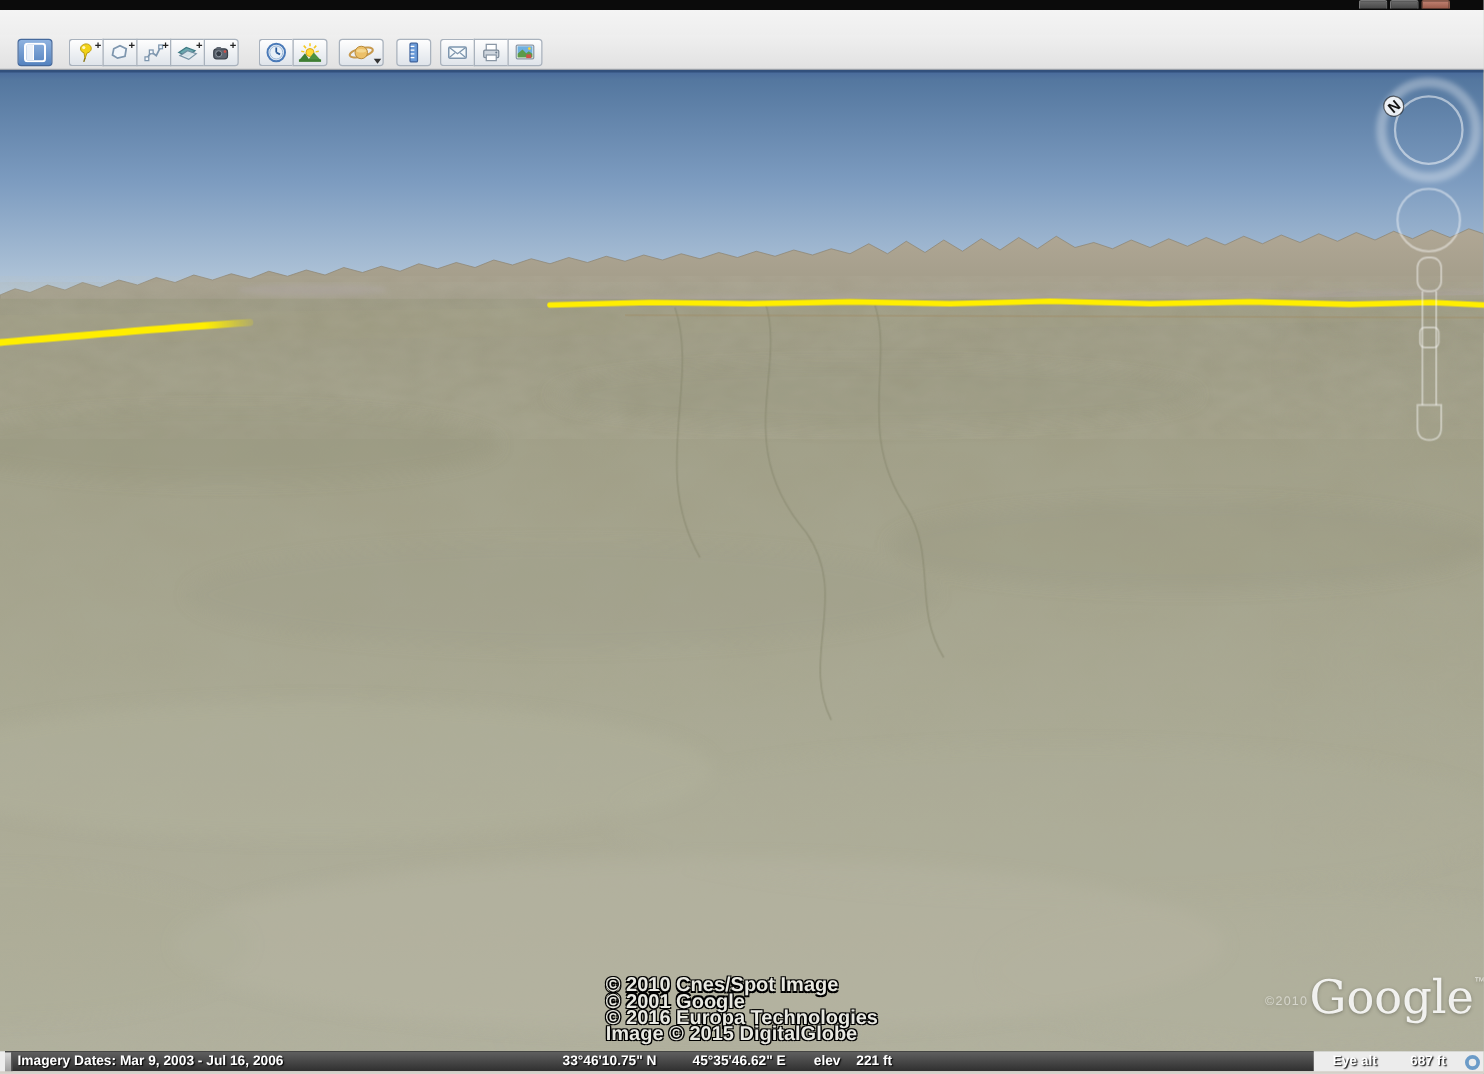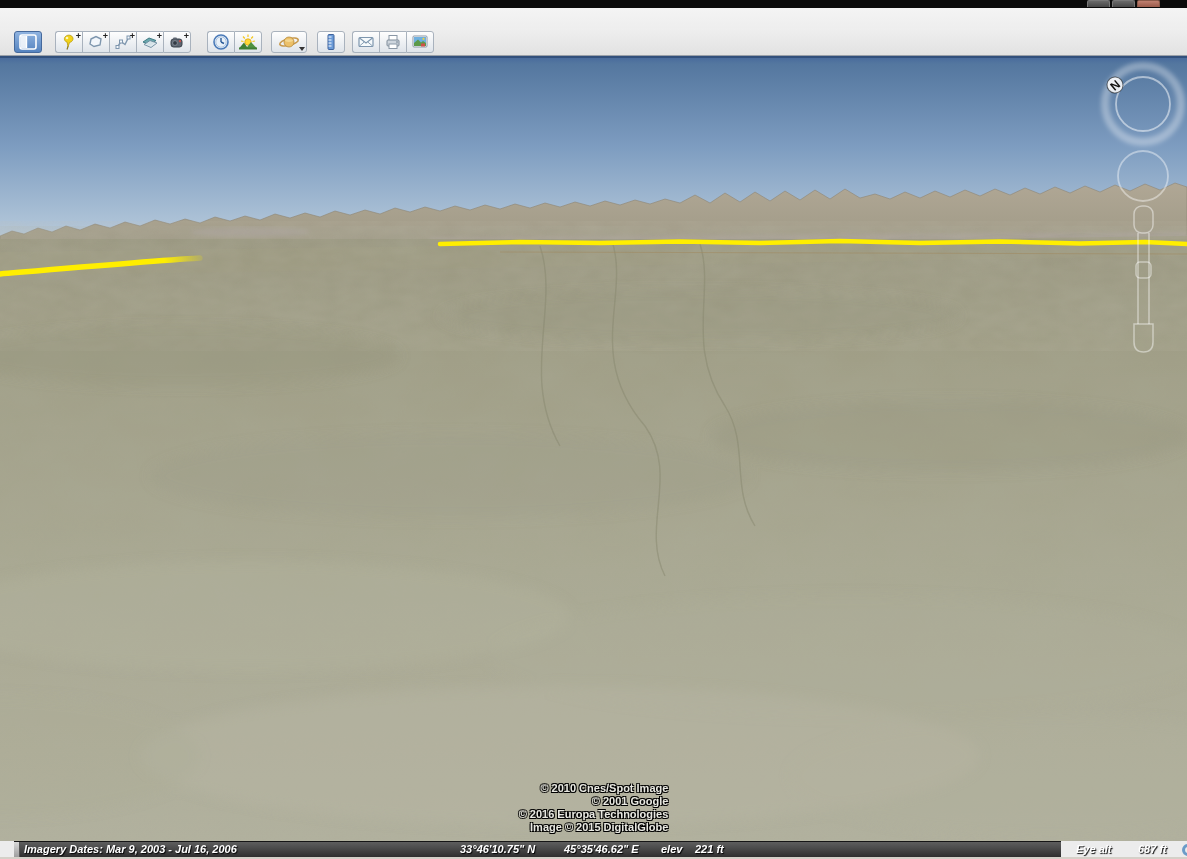--- a/index.html
+++ b/index.html
@@ -28,36 +28,35 @@
   .tb-btn.active{background:linear-gradient(#8fb3e0,#5583bf);border-color:#45699c;}
   .tb-btn svg{display:block;}
   .plus-badge{position:absolute;top:0px;right:1px;font-size:9px;font-weight:bold;color:#222;line-height:8px;}
   .dd-arrow{position:absolute;bottom:1px;right:1px;width:0;height:0;border-left:3px solid transparent;border-right:3px solid transparent;border-top:4px solid #333;}
   .tb-btn.wide{width:34px;}
   
   .map{position:absolute;top:56px;left:0;width:1187px;height:785px;overflow:hidden;background:#9aa08a;}
   .map svg{position:absolute;top:0;left:0;}
   .copyright{
     position:absolute;left:50%;top:726px;transform:translateX(-50%);
-    text-align:right;font-size:11px;font-weight:bold;color:#e9e9e2;line-height:13px;
+    text-align:left;font-size:16px;font-weight:bold;color:#e9e9e2;line-height:13px;
     text-shadow:-1px -1px 0 #000,1px -1px 0 #000,-1px 1px 0 #000,1px 1px 0 #000;
     white-space:nowrap;
   }
   .glogo{position:absolute;left:1012px;top:720px;color:rgba(255,255,255,0.88);white-space:nowrap;
     text-shadow:0 1px 3px rgba(60,60,50,0.45);}
   .glogo .pre{font-size:10px;letter-spacing:1px;opacity:.55;vertical-align:6px;margin-right:1px;}
   .glogo .word{font-family:"DejaVu Serif","Liberation Serif",serif;font-size:37px;}
   .glogo .tm{font-size:9px;vertical-align:22px;opacity:.7;}
   
   .statusbar{
-    position:absolute;top:841px;left:14px;width:1047px;height:15px;
+    position:absolute;top:841px;left:4px;width:1047px;height:15px;
     background:linear-gradient(#5e5e5e,#2f2f2f);border-top:1px solid #161616;
     color:#fff;font-size:11px;font-weight:bold;
     text-shadow:1px 1px 1px rgba(0,0,0,0.95);
-    font-style:italic;
   }
   .statusbar span{position:absolute;top:1px;white-space:nowrap;}
   .sb-grip{position:absolute;left:0;top:0;width:5px;height:16px;background:linear-gradient(#d8d8d8,#9a9a9a);border-right:1px solid #555;}
   .stream-ring{position:absolute;left:1168px;top:2px;width:6px;height:6px;border-radius:50%;border:3px solid #5d92c4;opacity:.9;}
   .bottomstrip{position:absolute;top:857px;left:0;width:1187px;height:2px;background:#d4d0c8;}
 </style>
 </head>
 <body>
 
 <div class="titlebar">
@@ -346,20 +345,23 @@
     </g>
   </svg>
 
   <div class="copyright">
     <div>© 2010 Cnes/Spot Image</div>
     <div>© 2001 Google</div>
     <div>© 2016 Europa Technologies</div>
     <div>Image © 2015 DigitalGlobe</div>
   </div>
 
+  <div class="glogo">
+    <span class="pre">©2010</span><span class="word">Google</span><span class="tm">™</span>
+  </div>
 </div>
 
 <div class="statusbar">
   <div class="sb-grip"></div>
   <span style="left:10px;">Imagery Dates: Mar 9, 2003 - Jul 16, 2006</span>
   <span style="left:446px;">33°46'10.75" N</span>
   <span style="left:550px;">45°35'46.62" E</span>
   <span style="left:647px;">elev</span>
   <span style="left:681px;">221 ft</span>
   <span style="left:1062px;">Eye alt</span>

